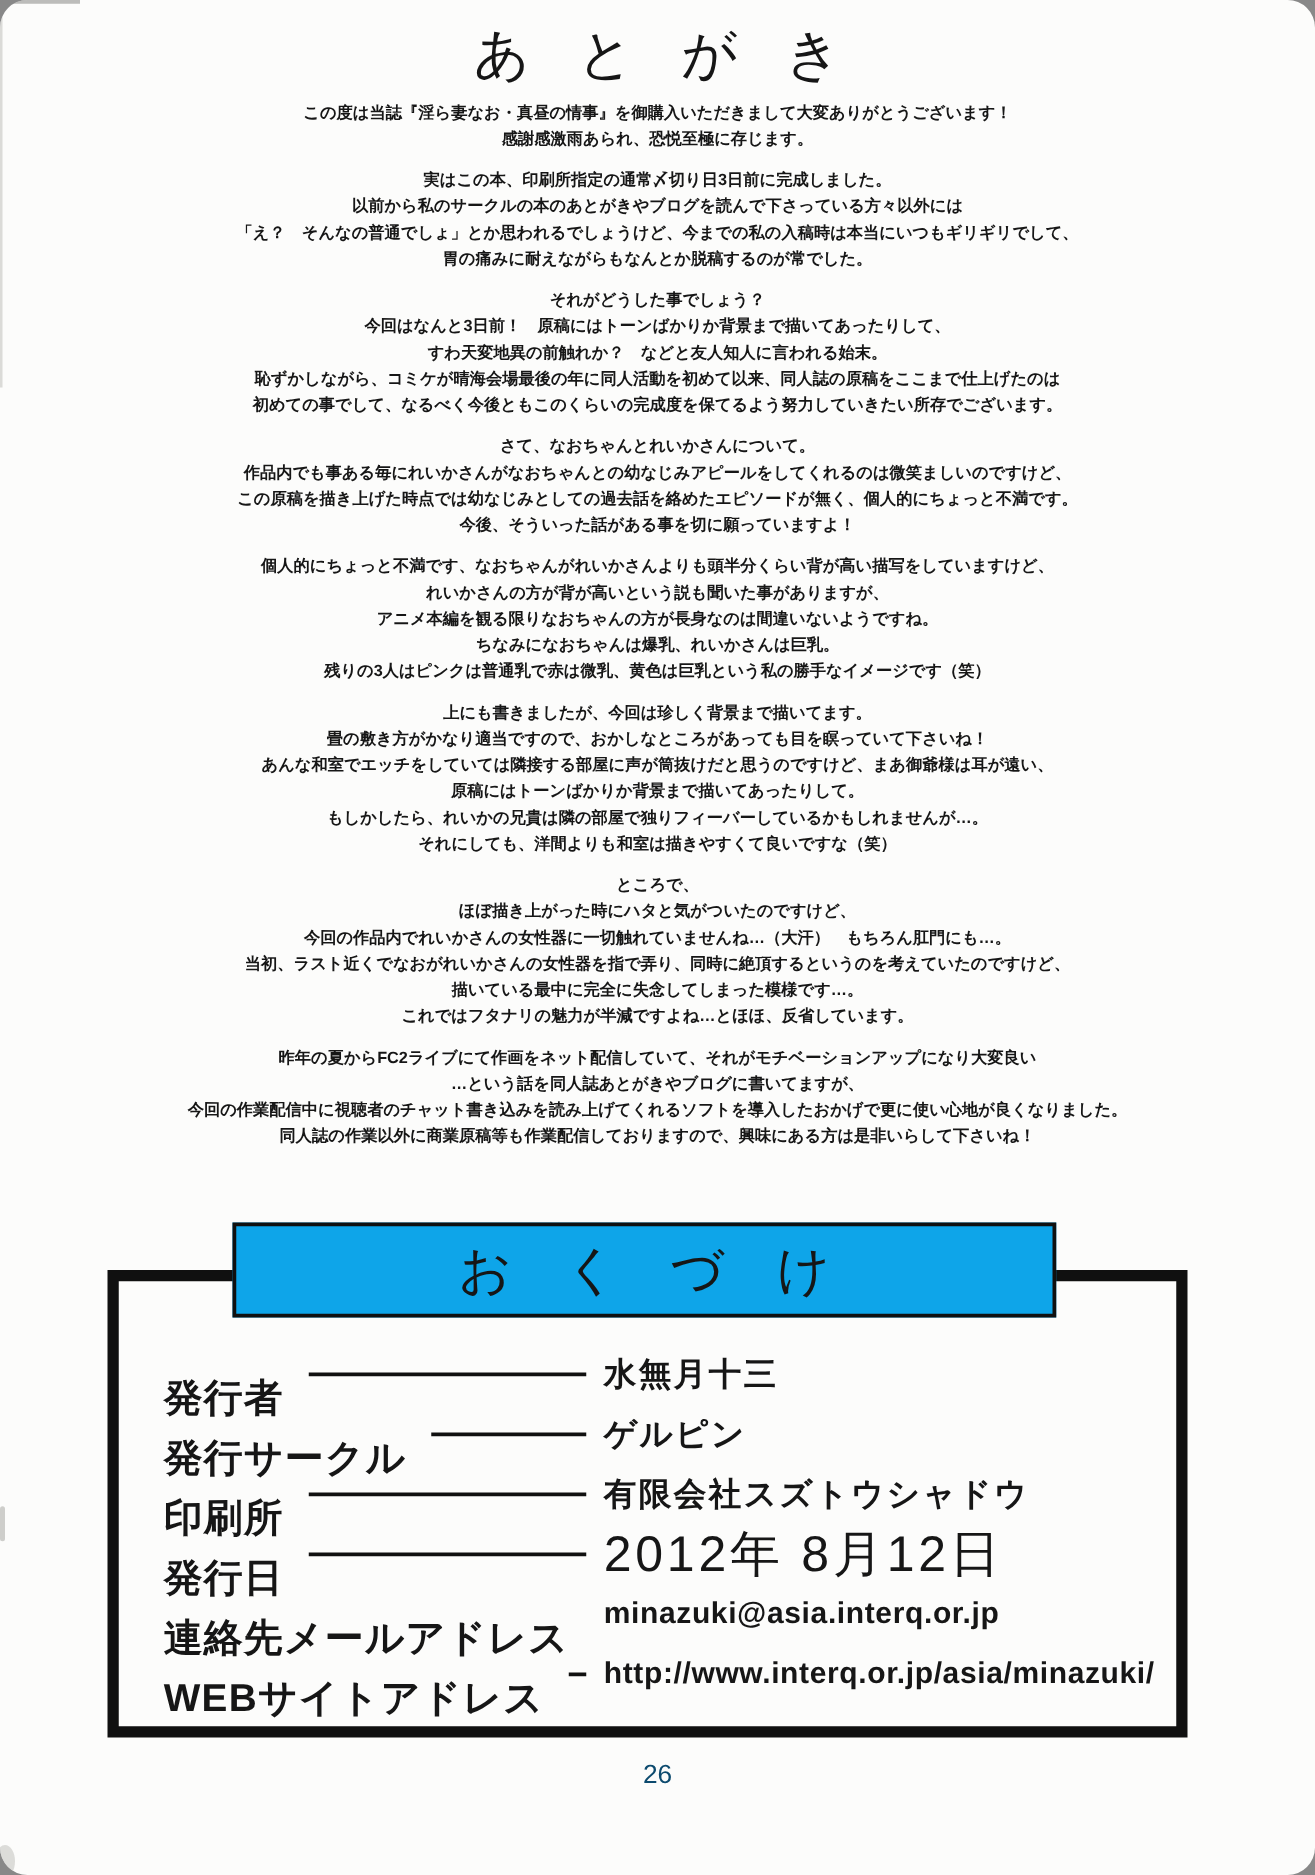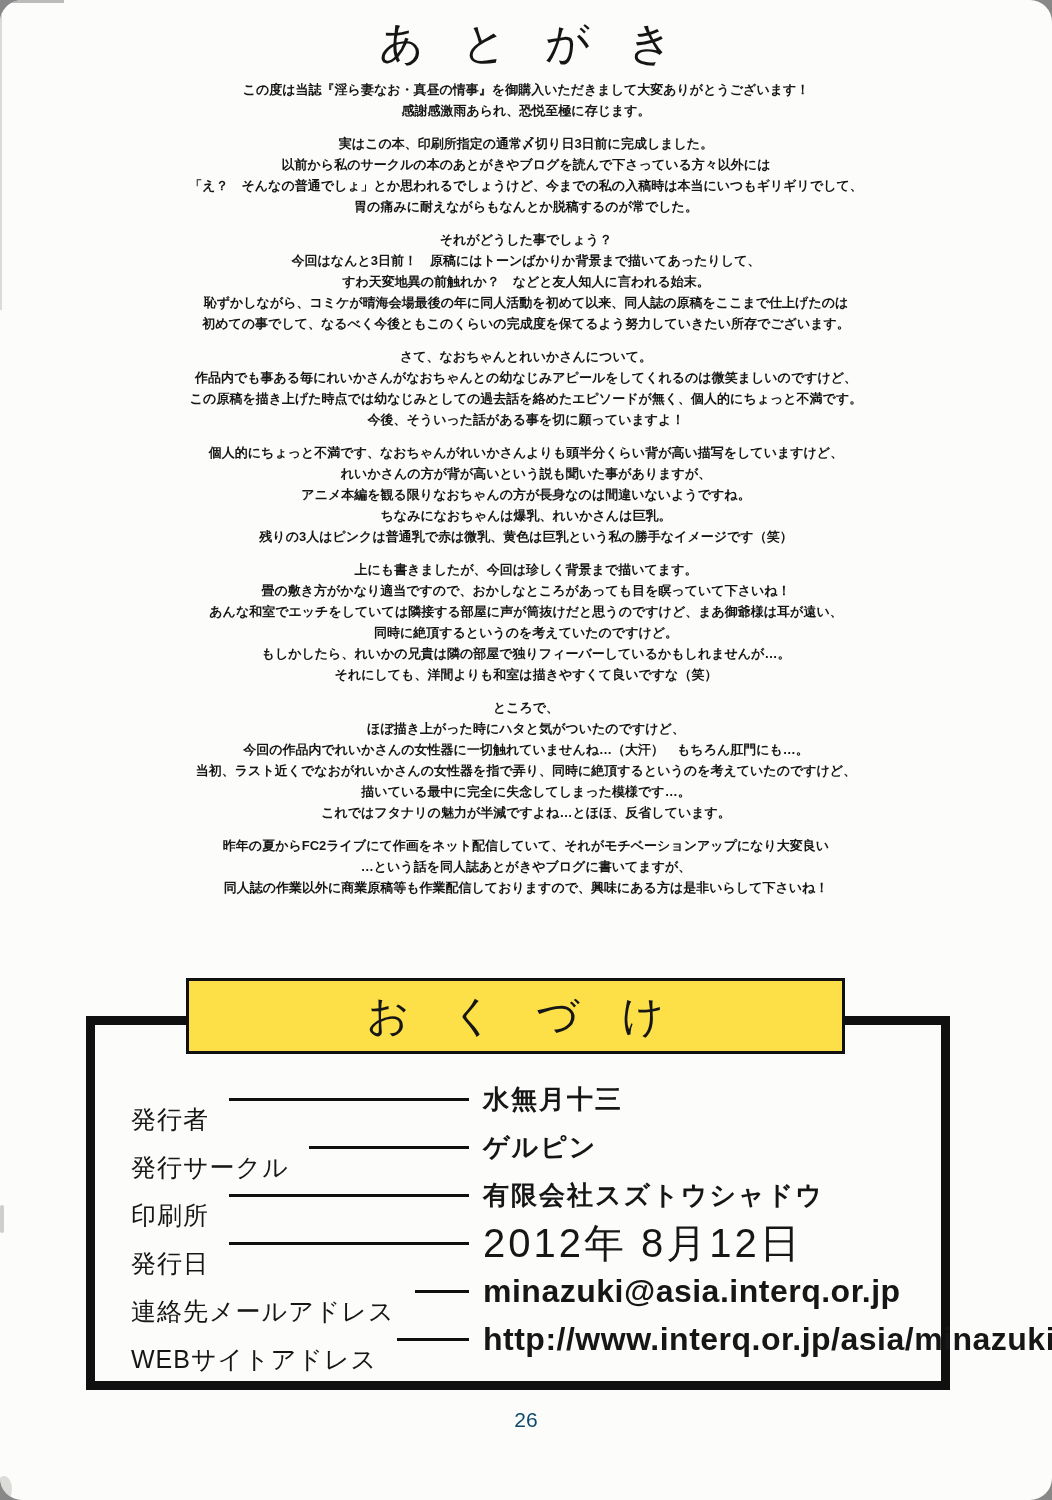--- a/index.html
+++ b/index.html
@@ -41,21 +41,21 @@
     left:86px; top:1016px;
     width:864px; height:374px;
     border:9px solid #101010;
     background:transparent;
   }
   .colophon-title {
     position:absolute;
     left:186px; top:978px;
     width:659px; height:76px;
     border:3px solid #101010;
-    background:#fde047;
+    background:#0ea5e9;
     z-index:2;
     display:flex; align-items:center; justify-content:center;
     font-family:"Liberation Serif", serif;
     font-size:42px;
     letter-spacing:42px;
     padding-left:42px;
     white-space:nowrap;
   }
   .colophon-rows {
     position:absolute;
@@ -72,22 +72,22 @@
     padding-right:18px;
   }
   .col-left {
     width:352px;
     flex-shrink:0;
     display:flex;
     align-items:center;
   }
   .col-label {
     white-space:nowrap;
-    font-size:25px;
-    font-weight:normal;
+    font-size:31px;
+    font-weight:bold;
     letter-spacing:1px;
     margin-top:40px;
   }
   .col-dash {
     flex:1;
     height:0;
     border-top:3px solid #101010;
     margin-left:20px;
     margin-right:14px;
   }
@@ -97,21 +97,21 @@
     font-weight:bold;
     letter-spacing:2px;
   }
   .v-date {
     font-family:Liberation Sans, sans-serif;
     font-weight:normal;
     font-size:40px;
     letter-spacing:3px;
   }
   .v-latin {
-    font-size:32px;
+    font-size:24px;
     font-weight:bold;
     letter-spacing:0.5px;
   }
   
   .page-number {
     position:absolute;
     top:1408px; left:0;
     width:100%;
     text-align:center;
     font-size:21px;
@@ -160,35 +160,36 @@
         <div class="line">個人的にちょっと不満です、なおちゃんがれいかさんよりも頭半分くらい背が高い描写をしていますけど、</div>
         <div class="line">れいかさんの方が背が高いという説も聞いた事がありますが、</div>
         <div class="line">アニメ本編を観る限りなおちゃんの方が長身なのは間違いないようですね。</div>
         <div class="line">ちなみになおちゃんは爆乳、れいかさんは巨乳。</div>
         <div class="line">残りの3人はピンクは普通乳で赤は微乳、黄色は巨乳という私の勝手なイメージです（笑）</div>
       </div>
       <div class="para">
         <div class="line">上にも書きましたが、今回は珍しく背景まで描いてます。</div>
         <div class="line">畳の敷き方がかなり適当ですので、おかしなところがあっても目を瞑っていて下さいね！</div>
         <div class="line">あんな和室でエッチをしていては隣接する部屋に声が筒抜けだと思うのですけど、まあ御爺様は耳が遠い、</div>
-        <div class="line">同時に絶頂するというのを考えていたのですけど。</div>
+        <div class="line">原稿にはトーンばかりか背景まで描いてあったりして。</div>
         <div class="line">もしかしたら、れいかの兄貴は隣の部屋で独りフィーバーしているかもしれませんが…。</div>
         <div class="line">それにしても、洋間よりも和室は描きやすくて良いですな（笑）</div>
       </div>
       <div class="para">
         <div class="line">ところで、</div>
         <div class="line">ほぼ描き上がった時にハタと気がついたのですけど、</div>
         <div class="line">今回の作品内でれいかさんの女性器に一切触れていませんね…（大汗）　もちろん肛門にも…。</div>
         <div class="line">当初、ラスト近くでなおがれいかさんの女性器を指で弄り、同時に絶頂するというのを考えていたのですけど、</div>
         <div class="line">描いている最中に完全に失念してしまった模様です…。</div>
         <div class="line">これではフタナリの魅力が半減ですよね…とほほ、反省しています。</div>
       </div>
       <div class="para">
         <div class="line">昨年の夏からFC2ライブにて作画をネット配信していて、それがモチベーションアップになり大変良い</div>
         <div class="line">…という話を同人誌あとがきやブログに書いてますが、</div>
+        <div class="line">今回の作業配信中に視聴者のチャット書き込みを読み上げてくれるソフトを導入したおかげで更に使い心地が良くなりました。</div>
         <div class="line">同人誌の作業以外に商業原稿等も作業配信しておりますので、興味にある方は是非いらして下さいね！</div>
       </div>
     </div>
 
   <div class="colophon-title">おくづけ</div>
 
   <div class="colophon-outer"></div>
 
   <div class="colophon-rows">
       <div class="col-row">

